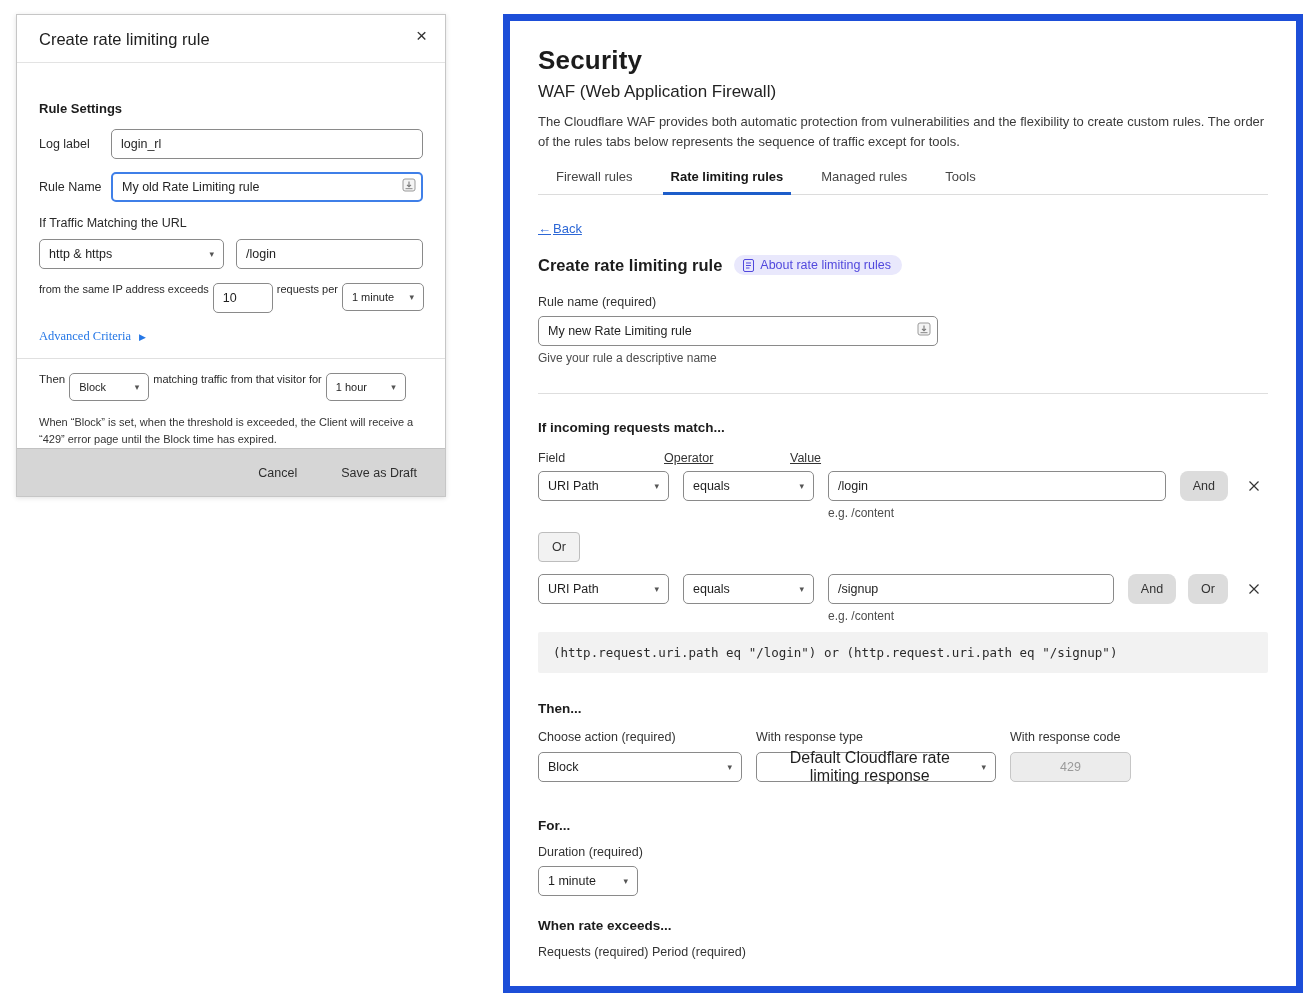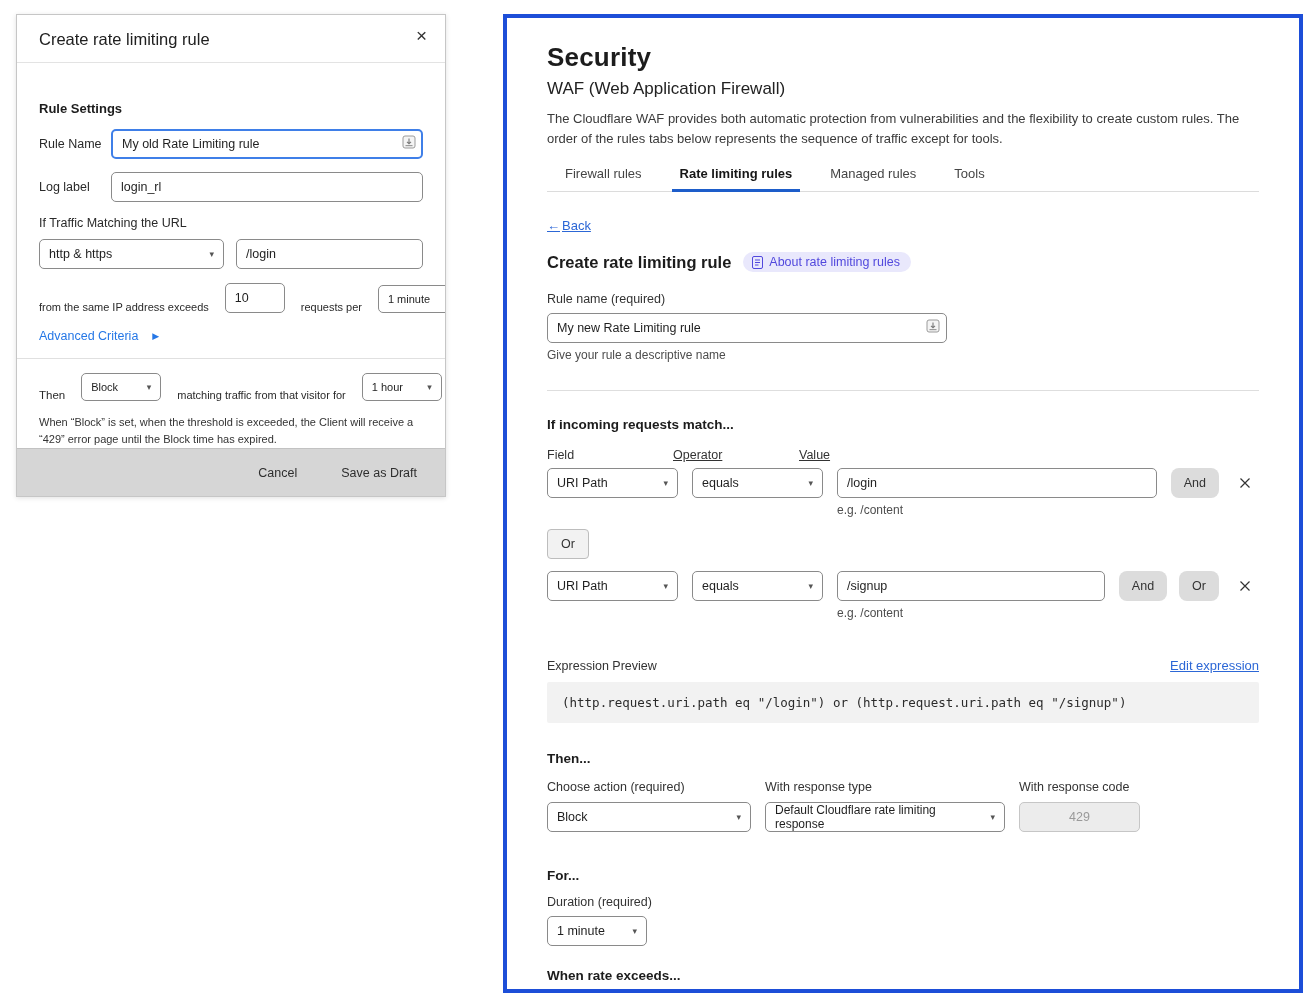--- a/index.html
+++ b/index.html
@@ -45,37 +45,37 @@
   .m-sec-heading { font-size:13px; font-weight:bold; margin-bottom:13px; color:#1c1c1c;margin-top:20px; }
   .m-field-row { display:flex; align-items:center; margin-bottom:13px; }
   .m-field-row label { width:72px; font-size:12.5px; color:#2a2a2a; flex-shrink:0; }
   .input-wrap { position:relative; flex:1; }
   .input-wrap .tinput { padding-right:28px; }
   .tinput.focused { border:2px solid #3f7fe8; }
   .autofill-badge { position:absolute; right:7px; top:50%; transform:translateY(-50%); }
   .m-label { font-size:12.5px; color:#2a2a2a; margin:14px 0 9px; }
   .m-row2 { display:flex; gap:12px; margin-bottom:14px; }
   .m-row2 .select { width:185px; }
-  .m-inline-row { display:flex; align-items:flex-end; gap:16px; font-size:11px; color:#2a2a2a; margin-bottom:13px; white-space:nowrap; }
+  .m-inline-row { display:flex; align-items:flex-start; gap:4px; font-size:11px; color:#2a2a2a; margin-bottom:13px; white-space:nowrap; }
   .m-inline-row .tinput.small { width:60px; flex:none; }
   .m-inline-row .select.small { width:82px; height:28px; font-size:11px; }
-  .m-link { display:inline-flex; align-items:center; gap:14px; color:#2577e6; font-size:12.5px; cursor:pointer; text-decoration:none; }
+  .m-link { display:inline-flex; align-items:center; gap:8px; color:#2577e6; font-size:12.5px; cursor:pointer; text-decoration:none;font-family:Liberation Serif, serif; }
   .m-link .tri { font-size:9px; }
   .m-divider { border:none; border-top:1px solid #e0e0e0; margin:14px -22px; }
   .m-help { font-size:11px; color:#333; line-height:1.55; margin:11px 0 12px; }
   .modal-footer {
     flex-shrink:0; background:#d6d6d6; border-top:1px solid #c2c2c2;
     height:48px; display:flex; align-items:center; justify-content:flex-end; gap:44px; padding:0 28px;
   }
   .text-btn { background:none; border:none; font-size:12.5px; color:#2e2e2e; cursor:pointer; font-family:"Liberation Sans", sans-serif; }
 
   
   .panel {
     position:absolute; left:503px; top:14px; width:800px; height:979px;
-    background:#fff; border:4px solid #1d4ed8; padding:24px 40px; overflow:hidden;
+    background:#fff; border:7px solid #1d4ed8; padding:24px 28px; overflow:hidden;
   }
   .p-title { font-size:26px; font-weight:bold; color:#1c1c1c; letter-spacing:.2px; }
   .p-subtitle { font-size:17px; font-weight:400; color:#222; margin-top:6px; }
   .p-desc { font-size:13px; color:#3a3a3a; line-height:1.5; margin-top:10px; }
   .tabs { display:flex; gap:38px; margin-top:18px; border-bottom:1px solid #dcdcdc; padding-left:18px; }
   .tab { font-size:13px; color:#454545; padding-bottom:10px; position:relative; cursor:pointer; }
   .tab.active { font-weight:bold; color:#161616; }
   .tab.active::after { content:""; position:absolute; left:-8px; right:-8px; bottom:-1px; height:3px; background:#1d5dca; }
   .back-link { display:inline-flex; align-items:center; gap:2px; margin-top:26px; color:#2c67d6; font-size:13px; text-decoration:underline; cursor:pointer; }
   .form-title-row { display:flex; align-items:center; gap:12px; margin-top:18px; }
@@ -117,38 +117,38 @@
 
 <div class="modal">
   <div class="modal-header">
     <span class="modal-title">Create rate limiting rule</span>
     <span class="modal-close">×</span>
   </div>
   <div class="modal-body">
     <div class="m-sec-heading">Rule Settings</div>
 
     <div class="m-field-row">
+      <label>Log label</label>
+      <input class="tinput" value="login_rl" style="">
+    </div>
+
+    <div class="m-field-row">
       <label>Rule Name</label>
       <div class="input-wrap">
         <input class="tinput focused" value="My old Rate Limiting rule" style="">
         <span class="autofill-badge">
           <svg width="14" height="14" viewBox="0 0 14 14">
               <rect x="1" y="1" width="12" height="12" rx="2" fill="#f4f4f4" stroke="#9a9a9a"></rect>
               <path d="M7 3.5 L7 8.5 M5 6.8 L7 8.8 L9 6.8" stroke="#777" stroke-width="1.1" fill="none"></path>
               <rect x="3.5" y="10" width="7" height="1.2" fill="#9a9a9a"></rect>
             </svg>
         </span>
       </div>
     </div>
 
-    <div class="m-field-row">
-      <label>Log label</label>
-      <input class="tinput" value="login_rl" style="">
-    </div>
-
     <div class="m-label">If Traffic Matching the URL</div>
 
     <div class="m-row2">
       <div class="select">
         <span>http &amp; https</span>
         <span class="caret">▾</span>
       </div>
       <input class="tinput" value="/login" style="">
     </div>
 
@@ -294,37 +294,33 @@
       <button class="chip">And</button>
       <button class="chip">Or</button>
       <button class="remove-btn">
         <svg width="14" height="14" viewBox="0 0 14 14">
             <path d="M2.5 2.5 L11.5 11.5 M11.5 2.5 L2.5 11.5" stroke="#333" stroke-width="1.2" fill="none"></path>
           </svg>
       </button>
     </div>
   </div>
 
-  <div class="expr-header">
-    <span class="f-label">Expression Preview</span>
-    <a class="expr-link">Edit expression</a>
-  </div>
   <div class="expr-box">(http.request.uri.path eq "/login") or (http.request.uri.path eq "/signup")</div>
 
   <div class="sec-heading mt28">Then...</div>
   <div class="then-grid">
     <span class="f-label">Choose action (required)</span>
     <span class="f-label">With response type</span>
     <span class="f-label">With response code</span>
     <div class="select">
       <span>Block</span>
       <span class="caret">▾</span>
     </div>
     <div class="select">
-      <span style="font-size:12px;">Default Cloudflare rate limiting response</span>
+      <span style="font-size:16px;text-align:center;">Default Cloudflare rate limiting response</span>
       <span class="caret">▾</span>
     </div>
     <input class="tinput" disabled="" value="429" style="">
   </div>
 
   <div class="sec-heading mt36">For...</div>
   <div class="f-label mt12">Duration (required)</div>
   <div class="select w100" style="margin-top:7px;">
     <span>1 minute</span>
     <span class="caret">▾</span>

